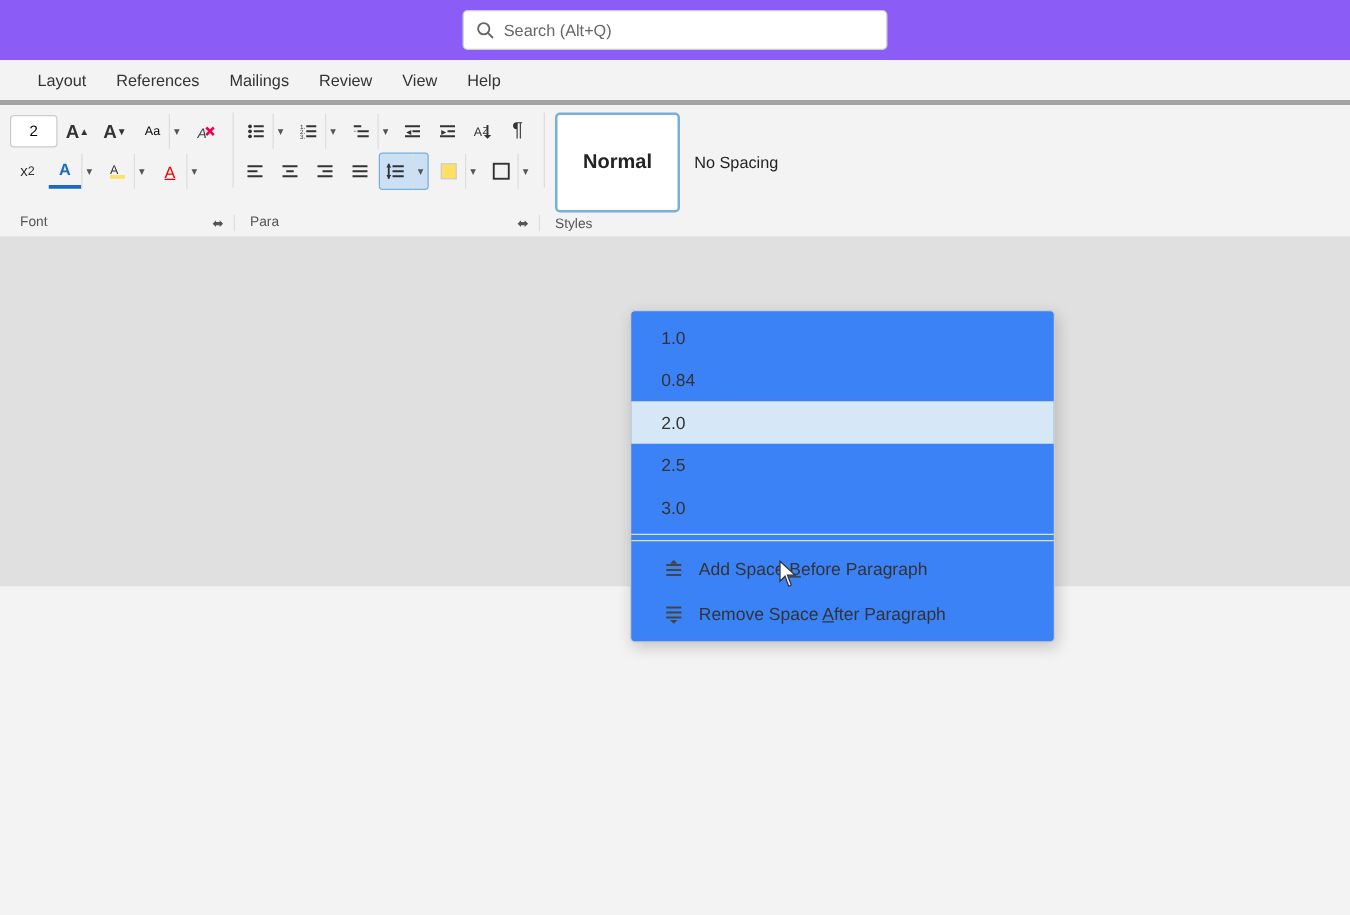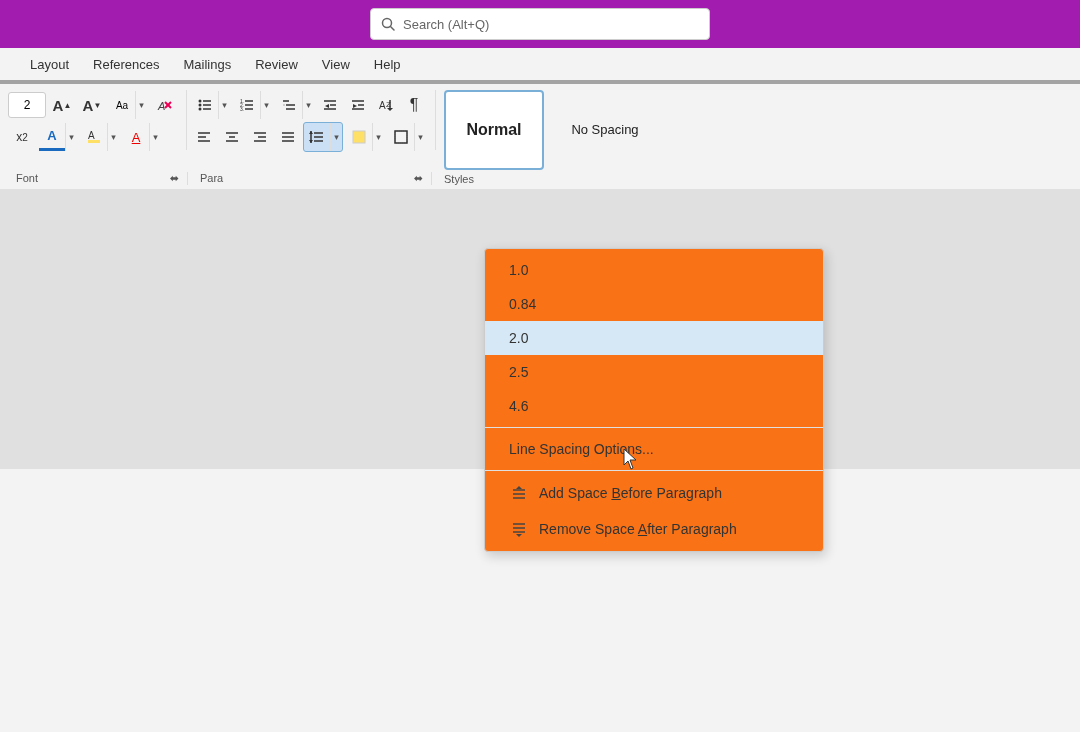--- a/index.html
+++ b/index.html
@@ -7,21 +7,21 @@
       font-family: 'Segoe UI', Arial, sans-serif;
       background: #f3f3f3;
       width: 1080px;
       height: 732px;
       overflow: hidden;
       position: relative;
     }
 
     
     .title-bar {
-      background: #a21caf;
+      background: #8b5cf6;
       height: 48px;
       display: flex;
       align-items: center;
       justify-content: center;
       padding: 0 20px;
     }
 
     .search-box {
       width: 340px;
       height: 32px;
@@ -103,24 +103,24 @@
     .doc-area {
       background: #e8e8e8;
       flex: 1;
       height: 200px;
       position: relative;
     }
 
     
     .dropdown-menu {
       position: absolute;
-      left: 484px;
+      left: 504px;
       top: 248px;
       width: 340px;
-      background: #f97316;
+      background: #3b82f6;
       border: 1px solid #ccc;
       border-radius: 4px;
       box-shadow: 2px 4px 12px rgba(0,0,0,0.18);
       z-index: 100;
       padding: 4px 0;
     }
 
     .dropdown-item {
       padding: 9px 24px;
       font-size: 14px;
@@ -439,21 +439,21 @@
                 <rect x="2" y="2" width="12" height="12" fill="none" stroke="#333" stroke-width="1.5"></rect>
               </svg>
           </span>
           <span class="btn-caret dropdown-caret">▾</span>
         </div>
       </div>
     </div>
 
     <div style="width:1px;background:#ddd;height:60px;margin:0 4px;"></div>
 
-    <div class="ribbon-col" style="flex-direction:row;gap:16px;margin-left:4px;">
+    <div class="ribbon-col" style="flex-direction:row;gap:0;margin-left:4px;">
       <div class="style-normal">
         <span>Normal</span>
       </div>
       <div class="style-nospacing">
         <span style="text-align:center;line-height:1.2;font-size:13px;">No Spacing</span>
       </div>
     </div>
   </div>
 
   <div class="ribbon-labels-row" style="padding: 2px 8px 4px 8px;">
@@ -481,26 +481,23 @@
   <div class="dropdown-item">
     <span>0.84</span>
   </div>
   <div class="dropdown-item highlighted">
     <span>2.0</span>
   </div>
   <div class="dropdown-item">
     <span>2.5</span>
   </div>
   <div class="dropdown-item">
-    <span>4.6</span>
+    <span>3.0</span>
   </div>
   <div class="dropdown-divider"></div>
-  <div class="dropdown-item">
-    <span>Line Spacing Options...</span>
-  </div>
   <div class="dropdown-divider"></div>
   <div class="dropdown-item">
     <span class="dropdown-item-icon">
       <svg width="18" height="18" viewBox="0 0 18 18">
         <line x1="3" y1="6" x2="15" y2="6" stroke="#444" stroke-width="1.5"></line>
         <line x1="3" y1="10" x2="15" y2="10" stroke="#444" stroke-width="1.5"></line>
         <line x1="3" y1="14" x2="15" y2="14" stroke="#444" stroke-width="1.5"></line>
         <polygon points="9,2 6,5 12,5" fill="#444"></polygon>
       </svg>
     </span>

